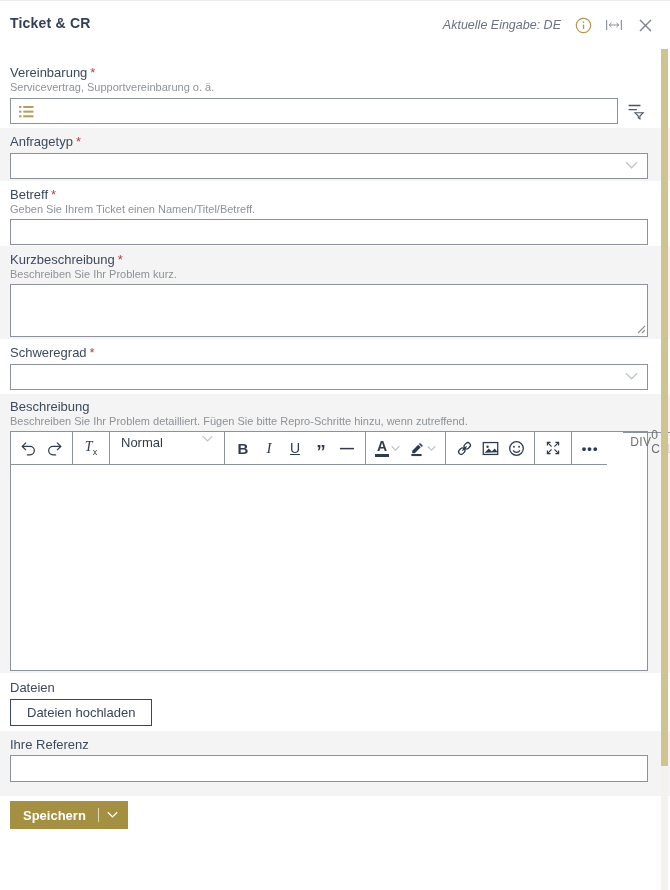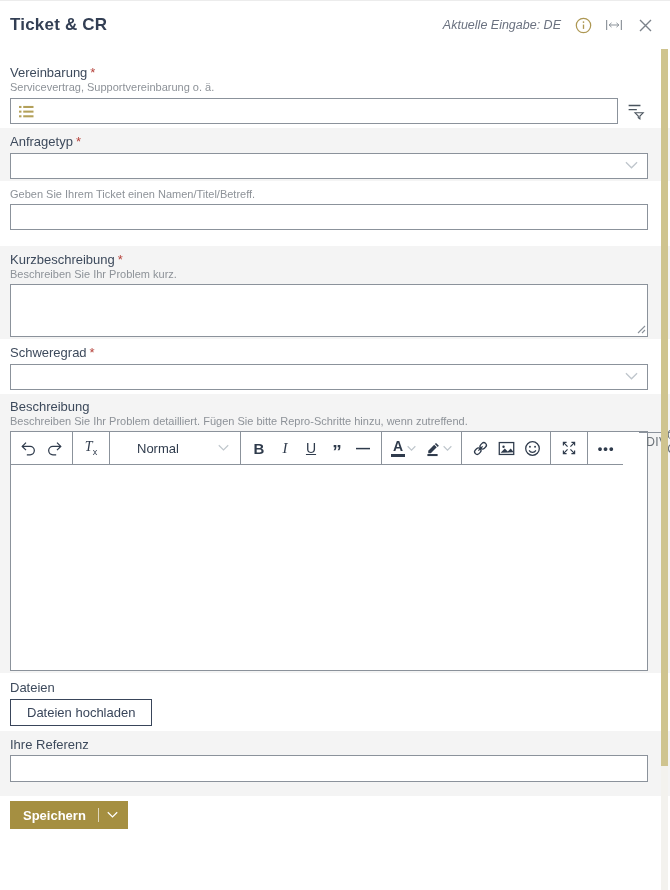--- a/index.html
+++ b/index.html
@@ -8,21 +8,21 @@
     --input-border:#8b929b; --section-alt-bg:#f4f4f4; --icon-dark:#2f3b4c;
     --title-text:#333f54;
   }
   *{margin:0;padding:0;box-sizing:border-box;}
   html,body{background:#fff;}
   body{font-family:"Liberation Sans","DejaVu Sans",sans-serif;}
   .app{position:relative;width:670px;height:890px;background:#fff;overflow:hidden;border-top:1px solid #ececec;}
 
   
   .hdr{height:55px;display:flex;align-items:flex-start;justify-content:space-between;padding:14px 16px 0 10px;background:#fff;}
-  .hdr-title{font-size:17px;font-weight:bold;color:var(--title-text);letter-spacing:.2px;}
+  .hdr-title{font-size:14px;font-weight:bold;color:var(--title-text);letter-spacing:.2px;}
   .hdr-right{display:flex;align-items:center;gap:13px;margin-top:1px;font-style:italic;}
   .hdr-lang{font-size:12.5px;color:#6b7280;}
   .hicon{display:inline-flex;align-items:center;justify-content:center;width:18px;height:18px;cursor:pointer;background:none;border:none;padding:0;}
 
   
   .sb-track{position:absolute;top:48px;right:2px;width:7px;height:842px;background:#f3f2ee;}
   .sb-thumb{width:7px;height:717px;background:var(--scrollbar-thumb);}
 
   
   .sec{padding:0 22px 0 10px;background:#fff;}
@@ -56,21 +56,21 @@
   .tbtn{background:none;border:none;color:var(--icon-dark);display:inline-flex;align-items:center;justify-content:center;height:26px;min-width:26px;padding:0 4px;cursor:pointer;font-family:inherit;}
   .tb-sep{width:1px;height:33px;background:var(--input-border);margin:0 5px;flex:none;}
   .tb-b{font-weight:bold;font-size:15px;}
   .tb-i{font-style:italic;font-family:"Liberation Serif",serif;font-size:15px;}
   .tb-u{text-decoration:underline;font-size:14px;}
   .tb-q{font-weight:bold;font-size:19px;line-height:10px;padding-top:8px;}
   .tb-hr{font-weight:bold;font-size:14px;}
   .tb-tx{font-size:14px;font-style:italic;font-family:"Liberation Serif",serif;position:relative;}
   .tb-tx sub{font-size:9px;font-style:normal;font-family:"Liberation Sans",sans-serif;}
   .tb-A{font-weight:bold;font-size:14px;border-bottom:3px solid var(--icon-dark);padding:0 2px 0;line-height:15px;}
-  .tb-dd{display:inline-flex;align-items:center;justify-content:space-between;width:104px;height:26px;background:none;border:none;font:13px "Liberation Sans",sans-serif;color:var(--icon-dark);padding:0 6px;cursor:pointer;margin-left:16px;}
+  .tb-dd{display:inline-flex;justify-content:space-between;width:104px;height:26px;background:none;border:none;font:13px "Liberation Sans",sans-serif;color:var(--icon-dark);padding:0 6px;cursor:pointer;}
   .tb-more{font-size:13px;letter-spacing:1px;font-weight:bold;}
   .chev-sm{margin-left:2px;}
   .rte-body{flex:1;outline:none;padding:6px 8px;font-size:13px;color:#333;}
   .rte-status{height:18px;border-top:1px solid var(--input-border);display:flex;align-items:center;justify-content:space-between;padding:0 7px;font-size:12px;color:#6a7177;letter-spacing:.4px;}
   .rte-status .right{display:flex;align-items:center;gap:5px;}
 
   .s7{height:58px;padding-top:7px;}
   .upload-btn{margin-top:4px;background:#fff;border:1px solid #39455a;color:#39455a;font:13px "Liberation Sans",sans-serif;padding:5px 16px;cursor:pointer;}
   .s8{height:57px;padding-top:6px;} .s8 .tinput{margin-top:3px;height:27px;}
   .s9{height:51px;padding-top:5px;} .s9 .tinput{margin-top:3px;height:27px;}
@@ -138,20 +138,21 @@
   <div class="sec alt s2">
     <div class="lbl"><span>Anfragetyp</span><span class="req">*</span></div>
     <div class="selectbox">
       <svg width="13" height="9" viewBox="0 0 14 9">
           <path d="M1 1l6 6 6-6" fill="none" stroke="#bfc6cc" stroke-width="1.4"></path>
         </svg>
     </div>
   </div>
 
   <div class="sec s3">
+    <div class="lbl"><span>Betreff</span><span class="req">*</span></div>
     <div class="hlp">Geben Sie Ihrem Ticket einen Namen/Titel/Betreff.</div>
     <input class="tinput" value="" style="">
   </div>
 
   <div class="sec alt s4">
     <div class="lbl"><span>Kurzbeschreibung</span><span class="req">*</span></div>
     <div class="hlp">Beschreiben Sie Ihr Problem kurz.</div>
     <div class="ta-wrap">
       <textarea class="ta" style=""></textarea>
       <svg class="grip" width="9" height="9" viewBox="0 0 9 9">

